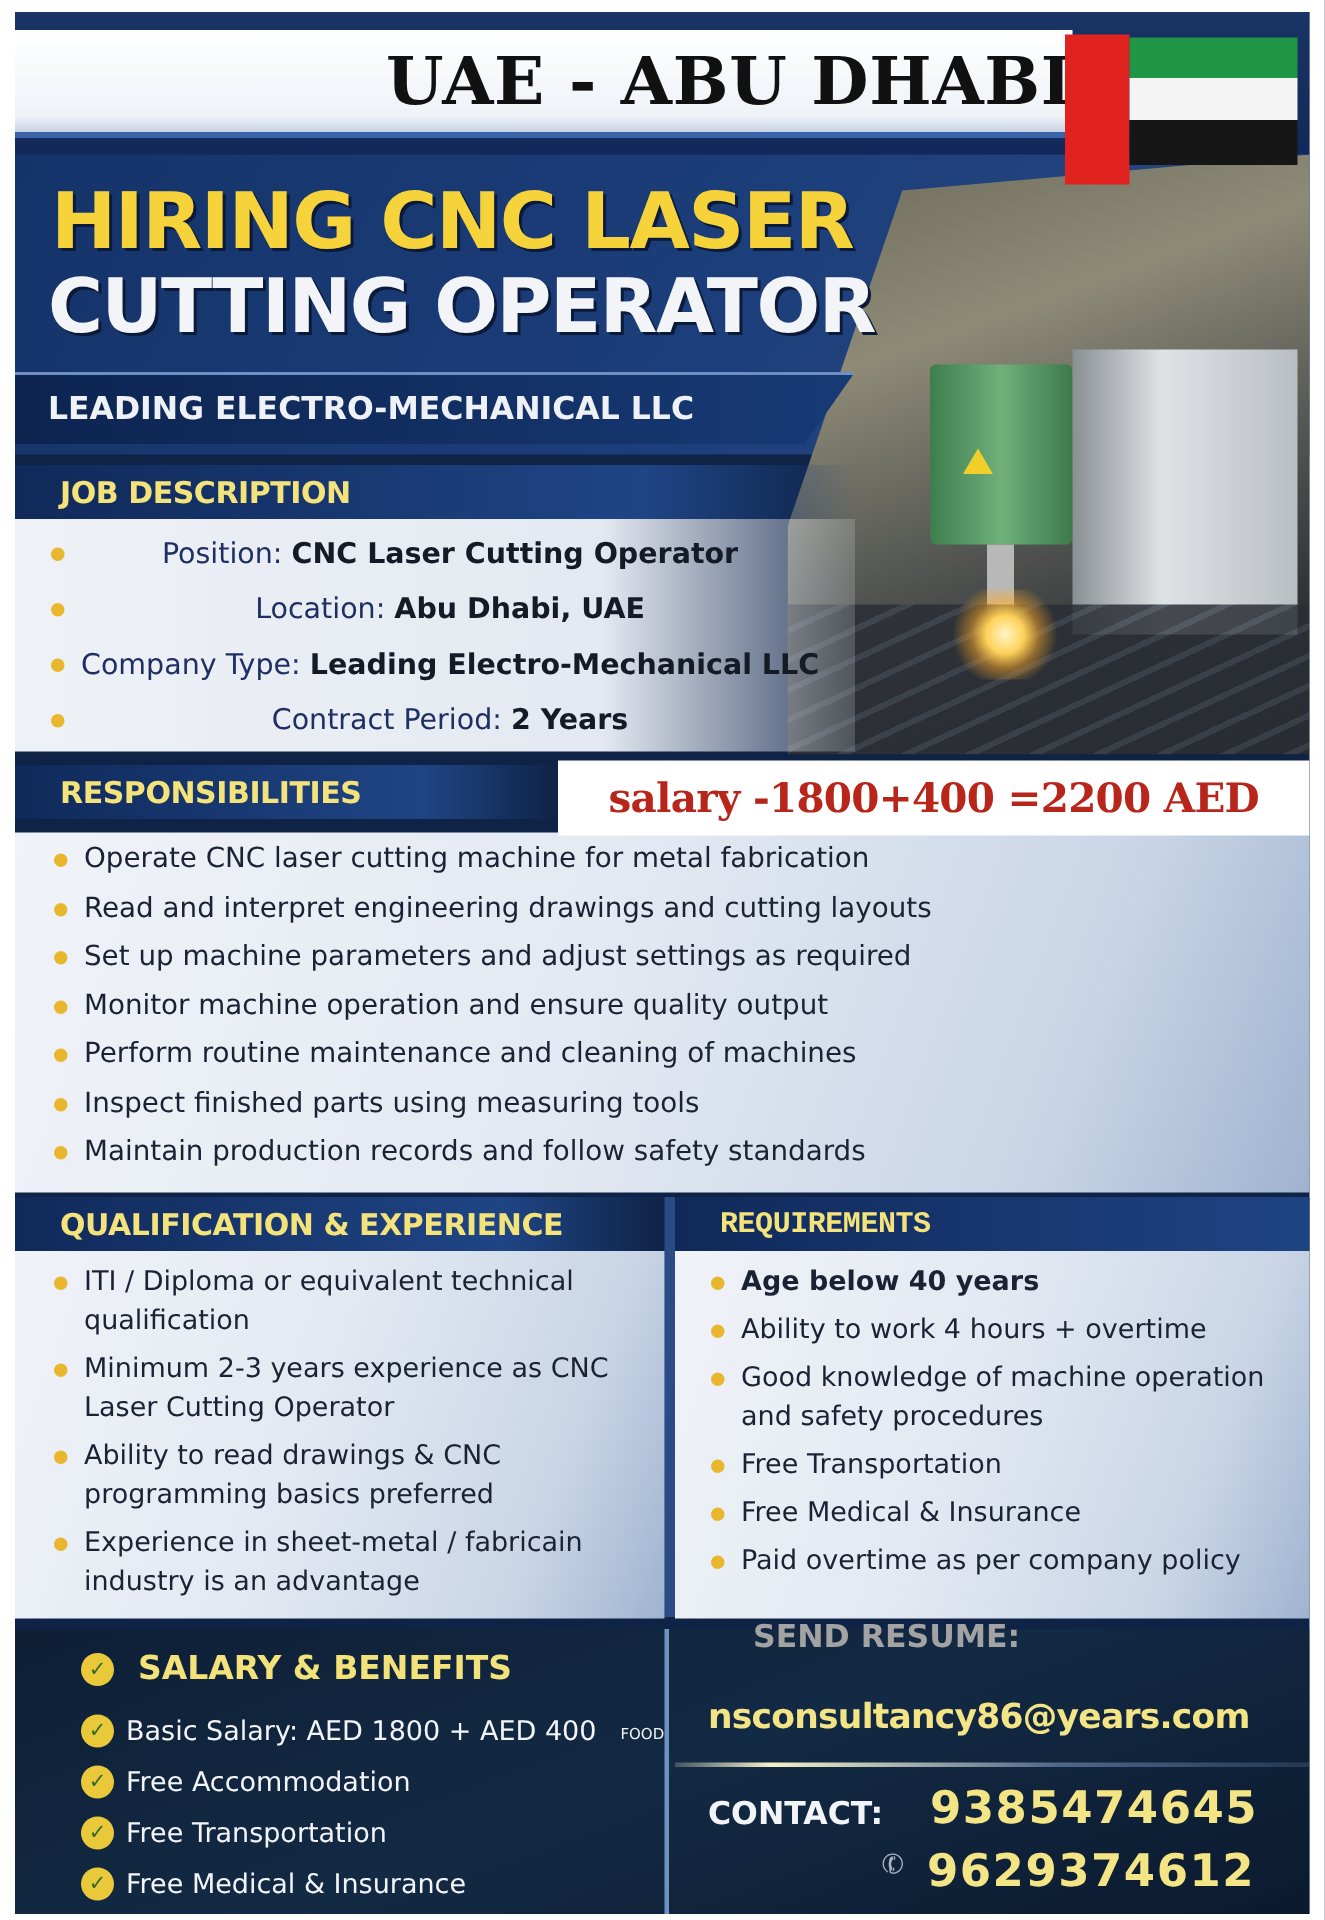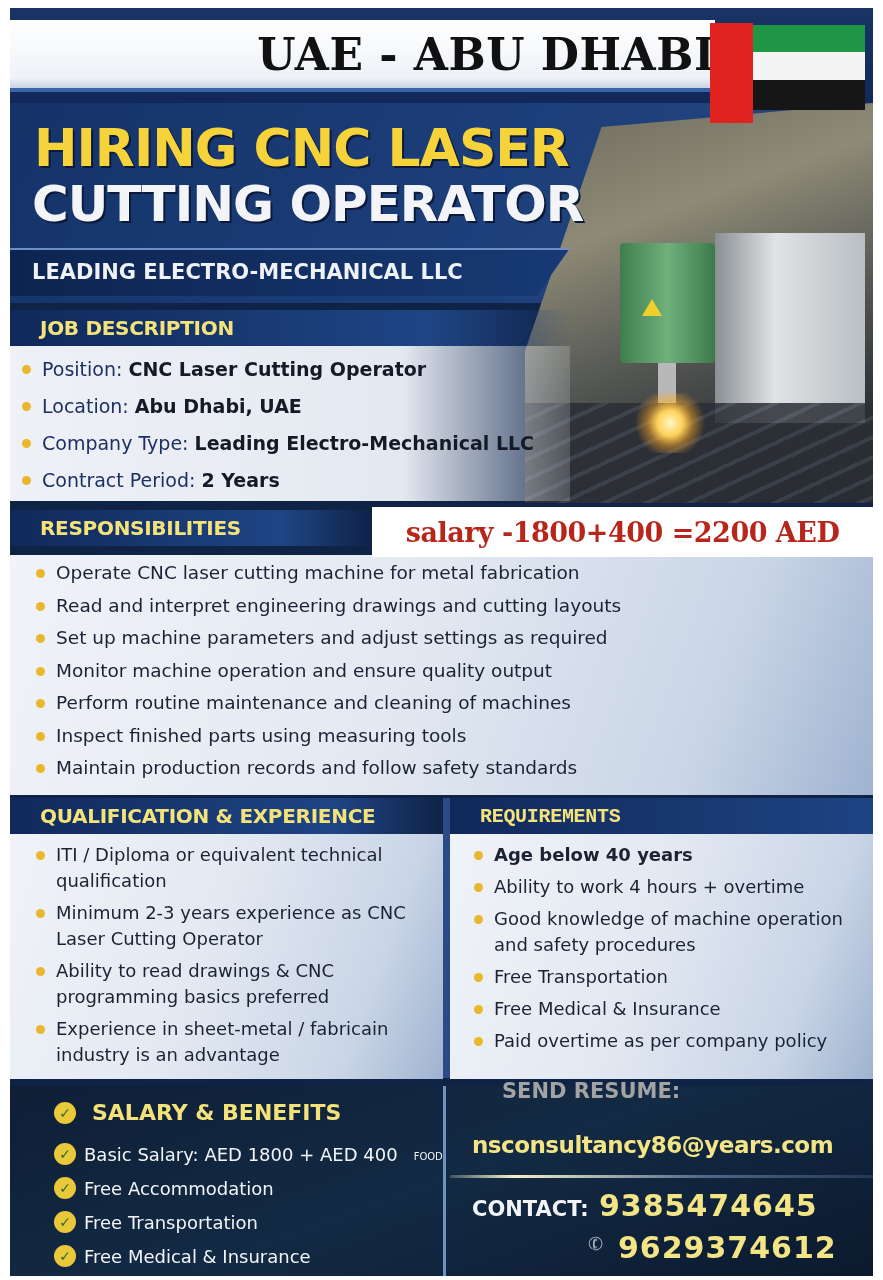--- a/index.html
+++ b/index.html
@@ -60,21 +60,21 @@
   
   .panel-light { position: absolute;
     background: linear-gradient(110deg, #f0f3f8 0%, #e3e9f2 45%, #c9d5e6 80%, #9fb3d0 100%); }
   .job-panel { left: 0; top: 338px; width: 560px; height: 155px;
     background: linear-gradient(90deg, #eef1f6 0%, #e4e9f1 70%, rgba(220,226,236,0.2) 100%); }
 
   ul.bullets { list-style: none; position: absolute; }
   ul.bullets li { position: relative; padding-left: 24px; color: #1b2233; }
   ul.bullets li::before { content: ""; position: absolute; left: 4px; width: 9px; height: 9px; border-radius: 50%; background: #e8b72d; }
 
-  .job-list { left: 8px; top: 348px; }
+  .job-list { left: 20px; top: 348px; text-align: center; }
   .job-list li { font-size: 19px; height: 37px; line-height: 26px; }
   .job-list li::before { top: 9px; }
   .job-list .k { color: #1e2f63; }
   .job-list .v { color: #141a26; font-weight: bold; }
 
   .salary-note { position: absolute; left: 362px; top: 499px; width: 501px; height: 50px; background: #ffffff;
     display: flex; align-items: center; justify-content: center; }
   .salary-note span { font-family: "DejaVu Serif", serif; font-weight: bold; font-size: 27px; color: #b8261b; letter-spacing: -0.5px; }
 
   .resp-panel { left: 0; top: 547px; width: 863px; height: 240px; }
@@ -108,21 +108,21 @@
     align-items: center; justify-content: center; color: #2f6b2b; font-size: 14px; font-weight: bold; flex-shrink: 0; }
 
   .ben-list { position: absolute; left: 44px; top: 1129px; list-style: none; }
   .ben-list li { display: flex; align-items: center; height: 34px; color: #f2f4f8; font-size: 18px; }
   .ben-list li .txt { margin-left: 8px; }
   .ben-list li .small { font-size: 10px; margin-left: 3px; align-self: center; margin-top: 4px; padding-left: 13px; }
 
   .send-label { position: absolute; left: 492px; top: 1071px; font-weight: bold; font-size: 21px; color: #a3a3a3; }
   .email { position: absolute; left: 462px; top: 1124px; font-weight: bold; font-size: 23px; color: #f3e485; letter-spacing: -0.5px; }
   .contact-label { position: absolute; left: 462px; top: 1189px; font-weight: bold; font-size: 21px; color: #f2f4f8; }
-  .phone1 { position: absolute; left: 589px; top: 1180px; font-weight: bold; font-size: 30px; color: #f3e485; letter-spacing: 1px; }
+  .phone1 { position: absolute; left: 610px; top: 1180px; font-weight: bold; font-size: 30px; color: #f3e485; letter-spacing: 1px; }
   .phone2 { position: absolute; left: 608px; top: 1222px; font-weight: bold; font-size: 30px; color: #f3e485; letter-spacing: 1px; }
   .phone-icon { position: absolute; left: 578px; top: 1225px; font-size: 18px; color: #aab4c2; transform: rotate(-20deg); }
 </style>
 </head>
 <body>
 
 <div class="poster">
 
   <div class="top-band"></div>
   <div class="title-box">

